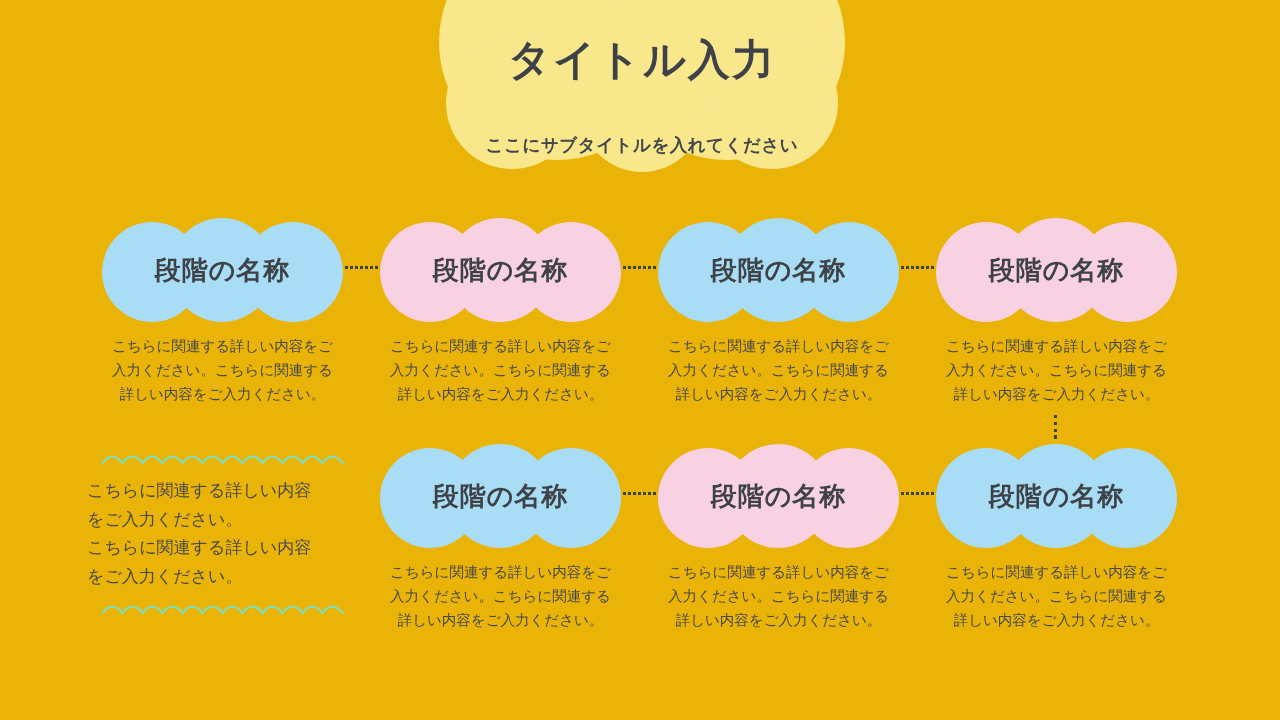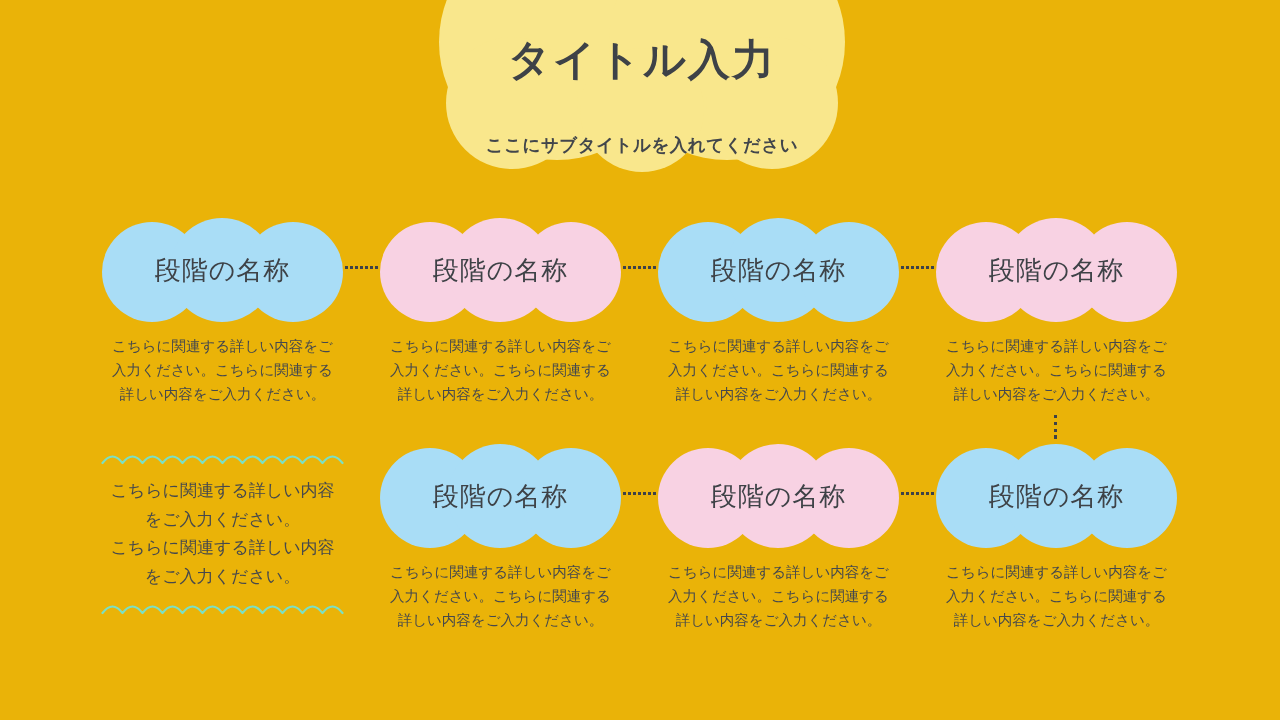--- a/index.html
+++ b/index.html
@@ -23,21 +23,21 @@
     position:absolute;left:0;top:93px;width:100%;
     text-align:center;font-size:17.5px;font-weight:bold;
     letter-spacing:.5px;color:#42464B;margin-top:40px;
   }
   
   .stage{position:absolute;width:245px;height:200px;}
   .stage svg.cloud{position:absolute;left:0;top:0;}
   .stage-label{
     position:absolute;left:0;top:0;width:245px;height:104px;
     display:flex;align-items:center;justify-content:center;
-    font-size:26px;font-weight:normal;letter-spacing:1px;color:#3E4247;
+    font-size:26px;font-weight:bold;letter-spacing:1px;color:#3E4247;
   }
   .stage-desc{
     position:absolute;left:-14px;top:116px;width:273px;
     text-align:center;font-size:14.5px;font-weight:500;
     color:#45484D;
   }
   .stage-desc div{line-height:24px;}
   
   .hdots{
     position:absolute;width:33px;height:3.4px;
@@ -47,21 +47,21 @@
     position:absolute;width:3.4px;height:26px;
     background-image:repeating-linear-gradient(to bottom,#3E4247 0 3.2px,transparent 3.2px 6.8px);
   }
   
   .note{position:absolute;left:100px;top:440px;width:245px;}
   .note svg{position:absolute;left:0;}
   .note .wave-top{top:12px;}
   .note .wave-bottom{top:162px;}
   .note-lines{
     position:absolute;left:-13px;top:37px;width:271px;
-    text-align:center;font-size:17px;font-weight:500;color:#45484D;
+    text-align:left;font-size:17px;font-weight:500;color:#45484D;
   }
   .note-lines div{line-height:28.5px;}
 </style>
 </head>
 <body>
 
 <div class="page">
 
   <div class="title-group">
     <svg width="430" height="172" viewBox="0 0 430 172">

